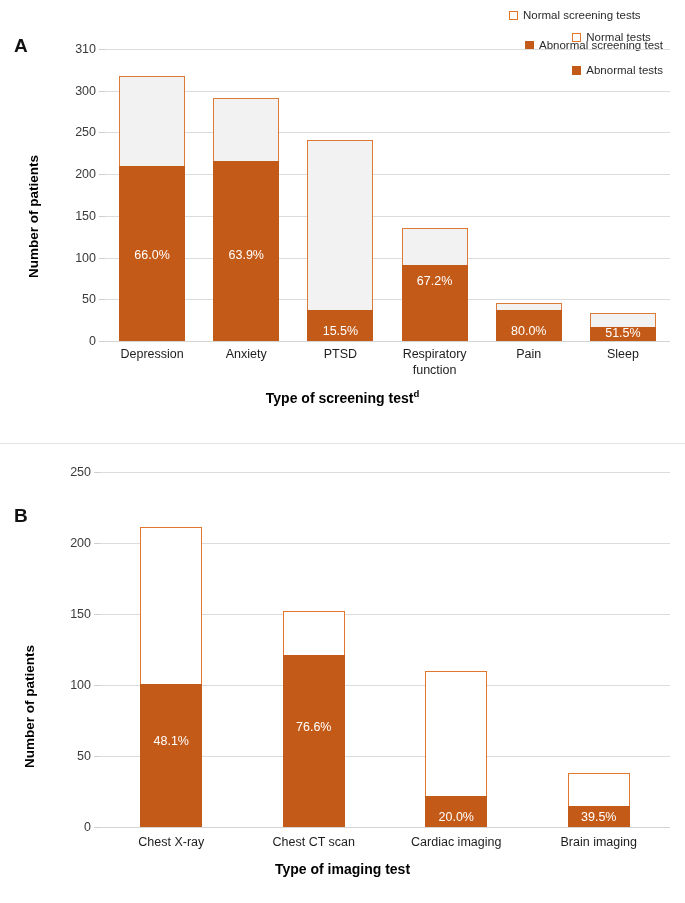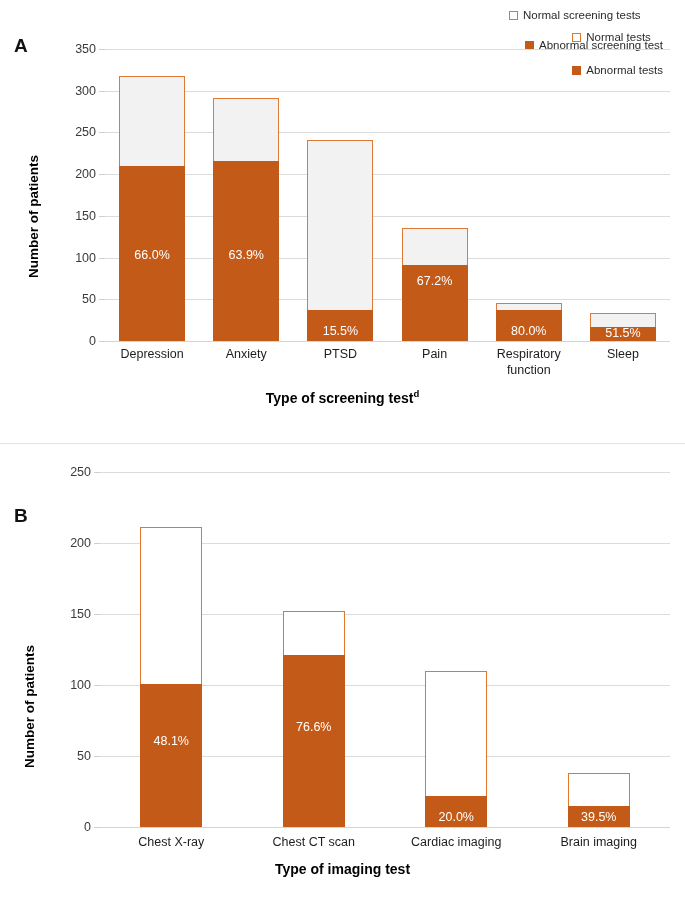--- a/index.html
+++ b/index.html
@@ -126,21 +126,21 @@
         <div class="tickmark" style="top: 125.143px;"></div>
         <div class="ytick" style="top: 125.143px;">200</div>
         <div class="gridline" style="top: 83.4286px;"></div>
         <div class="tickmark" style="top: 83.4286px;"></div>
         <div class="ytick" style="top: 83.4286px;">250</div>
         <div class="gridline" style="top: 41.7143px;"></div>
         <div class="tickmark" style="top: 41.7143px;"></div>
         <div class="ytick" style="top: 41.7143px;">300</div>
         <div class="gridline" style="top: 0px;"></div>
         <div class="tickmark" style="top: 0px;"></div>
-        <div class="ytick" style="top: 0px;">350</div>
+        <div class="ytick" style="top: 0px;">310</div>
       </div>
     <div class="bars" id="bars-a">
         <div class="bar-slot">
           <div class="bar" style="width: 66px; height: 265.303px;">
             <div class="seg seg-normal-a" title="108" style="bottom: 175.2px; height: 90.1029px;"></div>
             <div class="seg seg-abnormal" title="210" style="bottom: 0px; height: 175.2px;">
               <div class="pct" style="bottom: 78px; margin-top: 48px;">66.0%</div>
             </div>
           </div>
         </div>
@@ -184,22 +184,22 @@
             </div>
           </div>
         </div>
       </div>
   </div>
 
   <div class="xticks" id="xticks-a">
       <div class="xtick">Depression</div>
       <div class="xtick">Anxiety</div>
       <div class="xtick">PTSD</div>
+      <div class="xtick" style="white-space: normal;">Respiratory function</div>
       <div class="xtick">Pain</div>
-      <div class="xtick" style="white-space: normal;">Respiratory function</div>
       <div class="xtick">Sleep</div>
     </div>
 
   <div class="xlabel" id="xlabel-a">
     <span>Type of screening test</span><span class="sup">d</span>
   </div>
 </div>
 
 <div class="panel" id="panel-b">
 </div>

